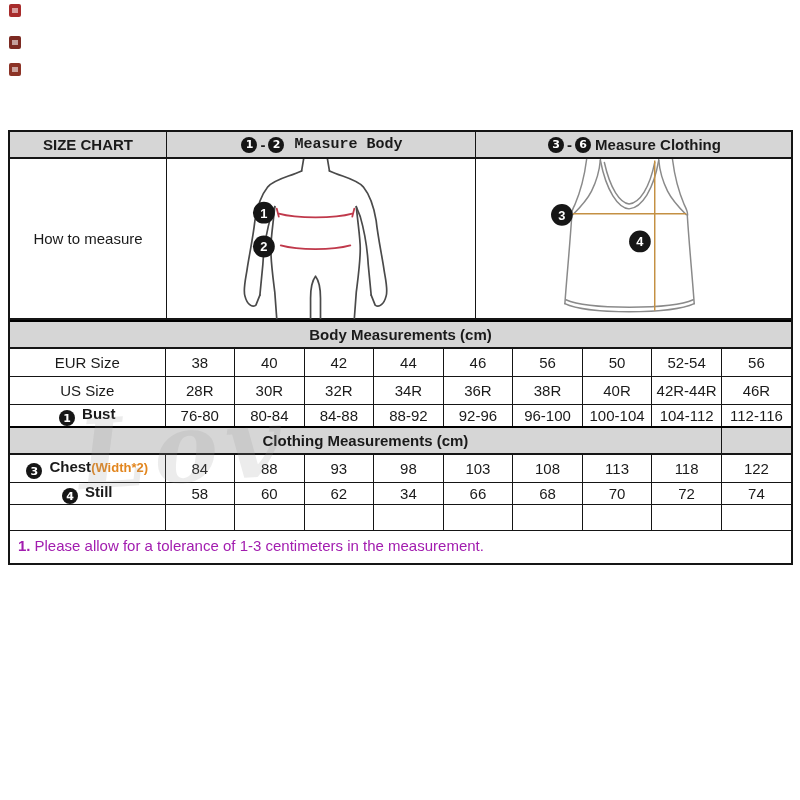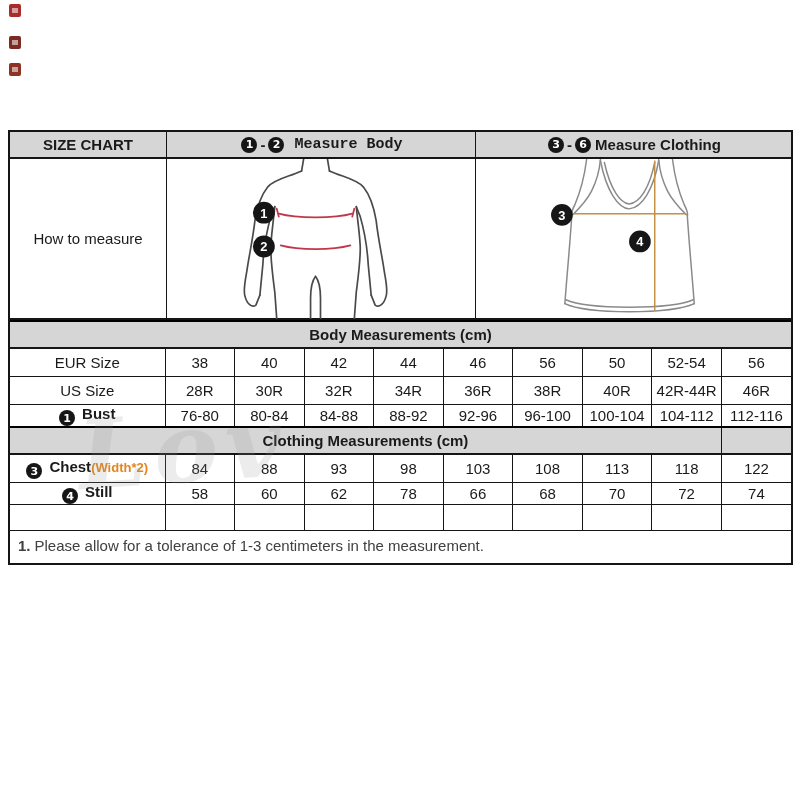--- a/index.html
+++ b/index.html
@@ -63,21 +63,21 @@
   tr.r-bust td,tr.r-length td{height:15px;}
   tr.r-empty td{height:26px;}
   td.lbl{
     text-align:left;font-weight:bold;padding-left:7px;
   }
   td.lbl .badge{margin-right:7px;vertical-align:-3px;}
   td.lbl-center{font-weight:normal;}
   .suffix{color:#e2861f;font-size:13px;font-weight:bold;margin-left:0;}
 
   .notes{
-    padding:5px 8px 6px 8px;font-size:15px;line-height:1.38;color:#404040;
+    padding:5px 8px 6px 8px;font-size:15px;line-height:1.38;color:#a21caf;
   }
   .notes p{margin:0;}
   .notes b{margin-right:4px;}
 
   .watermark{
     position:absolute;left:78px;top:392px;z-index:3;pointer-events:none;
     font-size:96px;font-style:italic;font-weight:bold;
     color:rgba(150,150,150,0.18);transform:rotate(-4deg);
     font-family:"DejaVu Serif",serif;letter-spacing:8px;
   }
@@ -259,21 +259,21 @@
       <td>108</td>
       <td>113</td>
       <td>118</td>
       <td>122</td>
     </tr>
     <tr class="r-length">
       <td class="lbl"><span class="badge">4</span><span>Still</span></td>
       <td>58</td>
       <td>60</td>
       <td>62</td>
-      <td>78</td>
+      <td>34</td>
       <td>66</td>
       <td>68</td>
       <td>70</td>
       <td>72</td>
       <td>74</td>
     </tr>
     <tr class="r-empty">
       <td></td>
       <td></td>
       <td></td>

